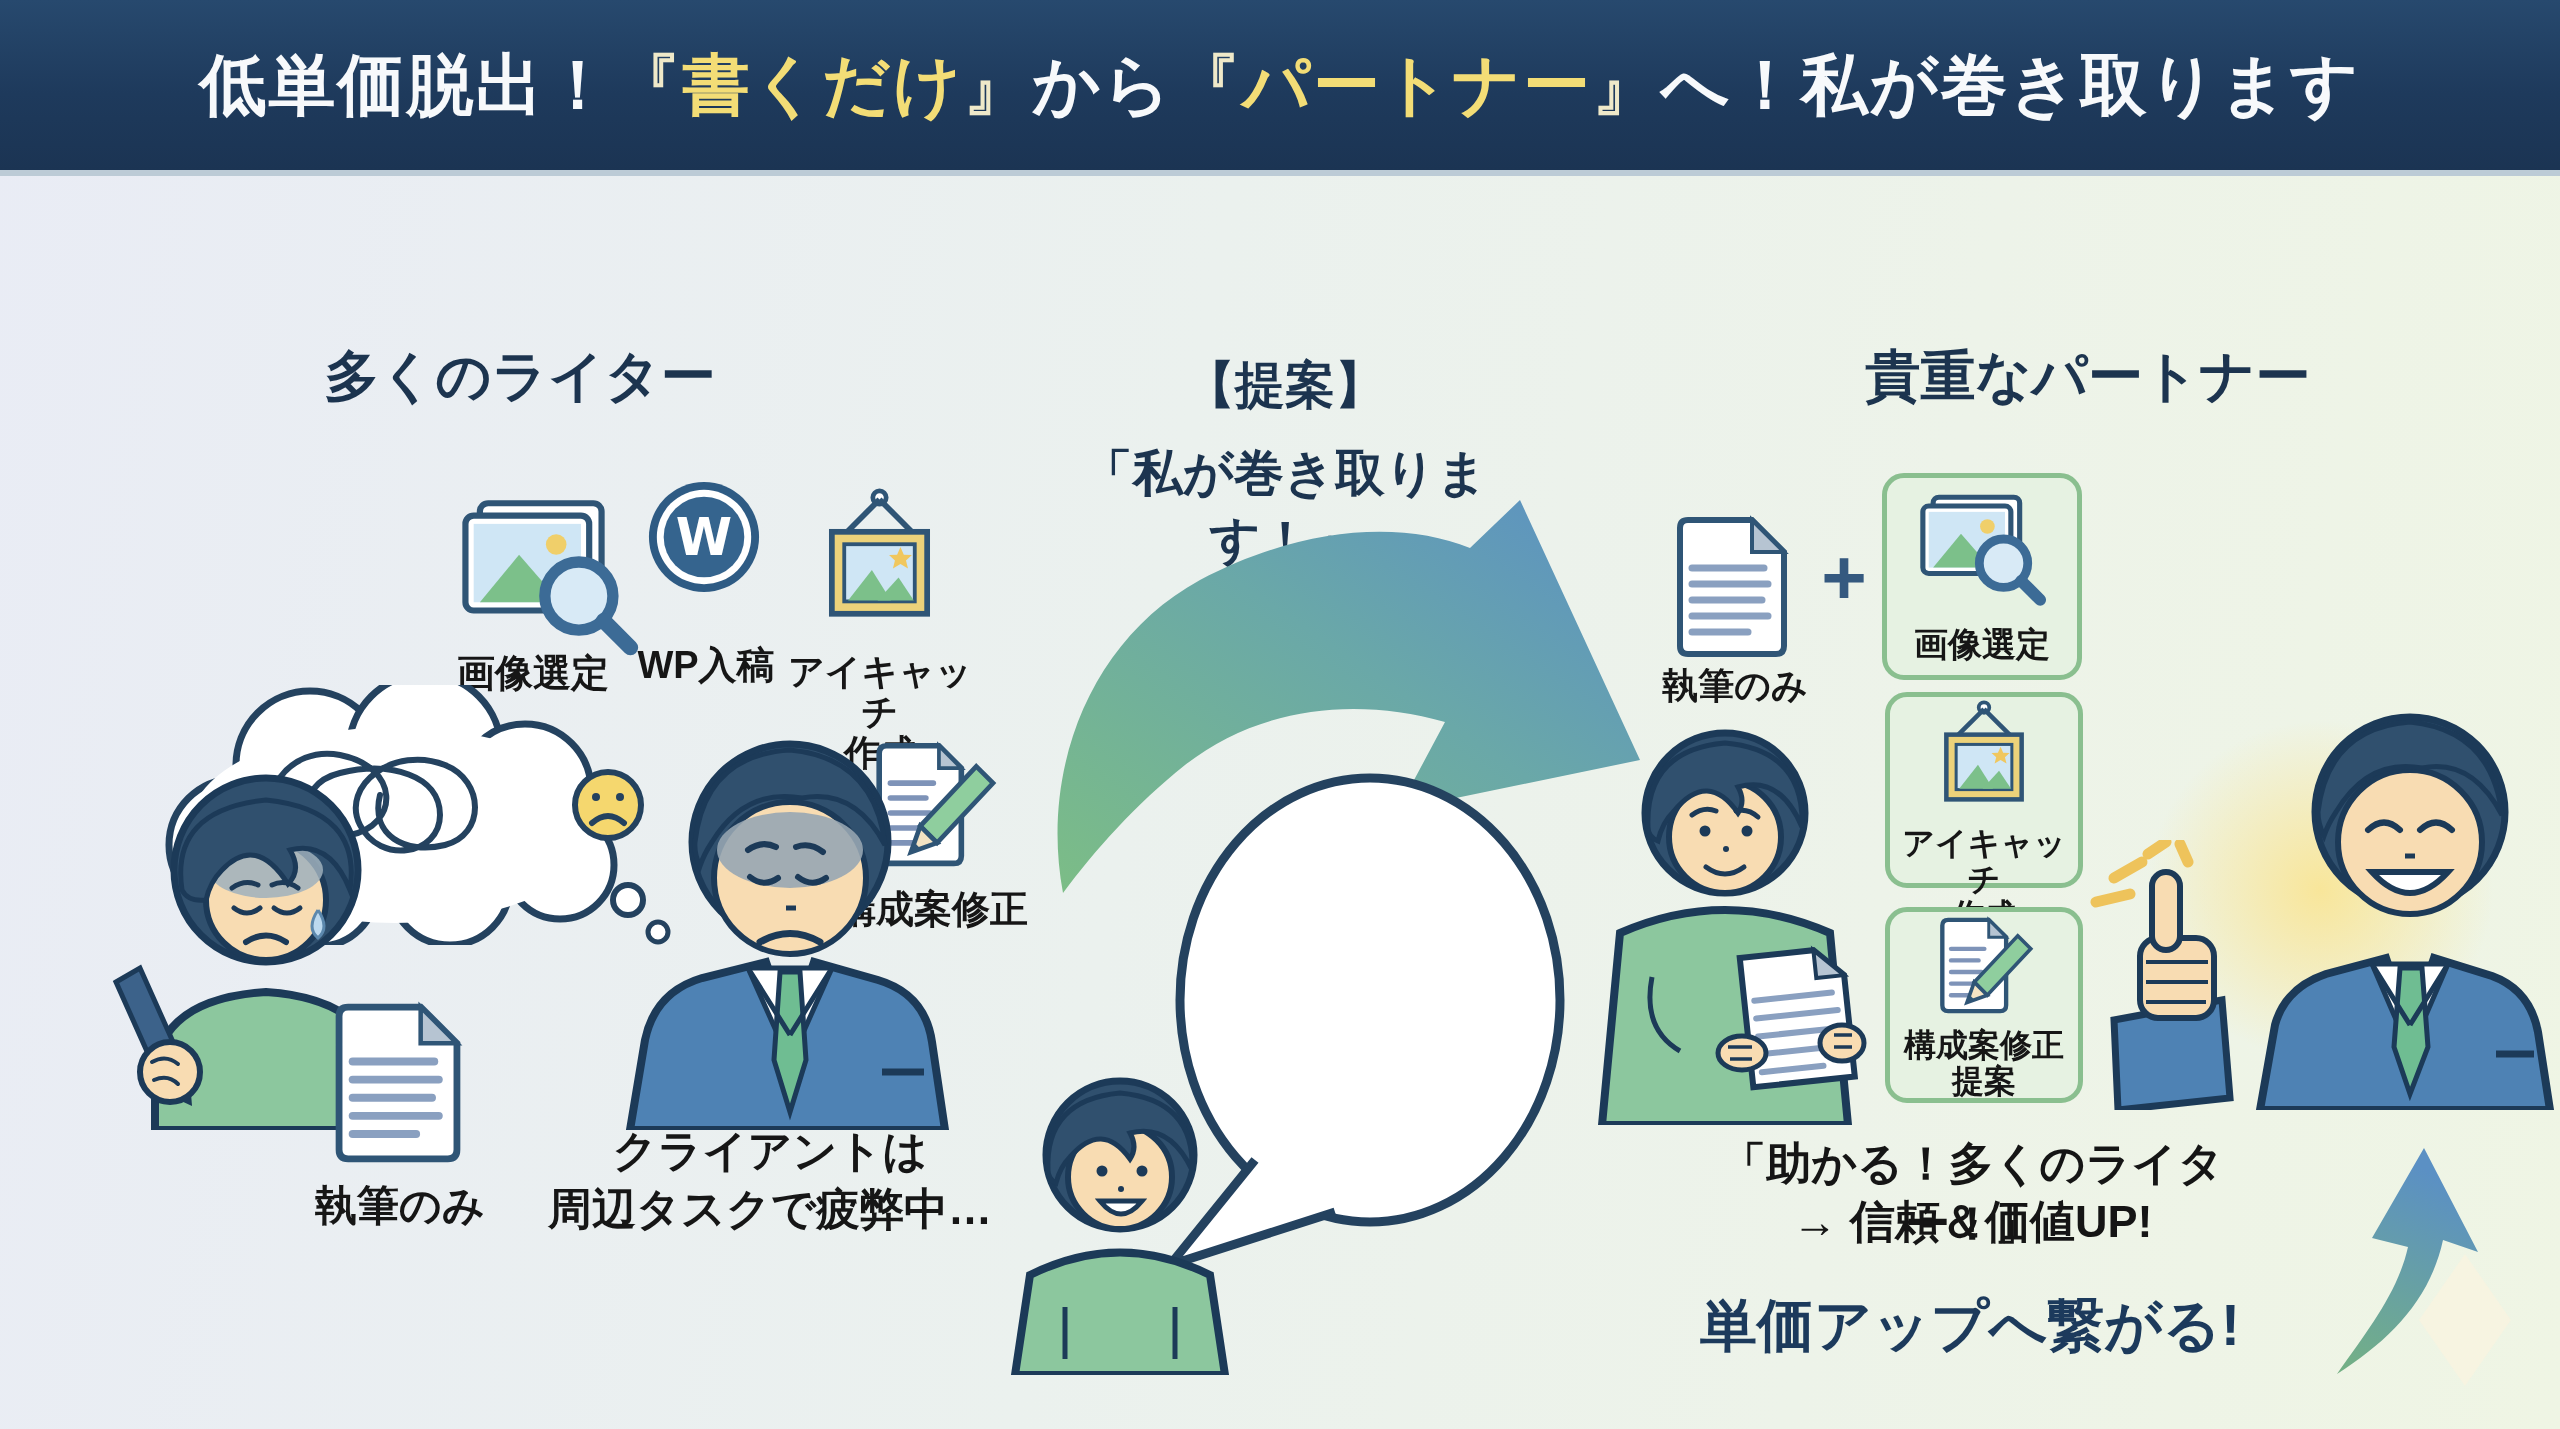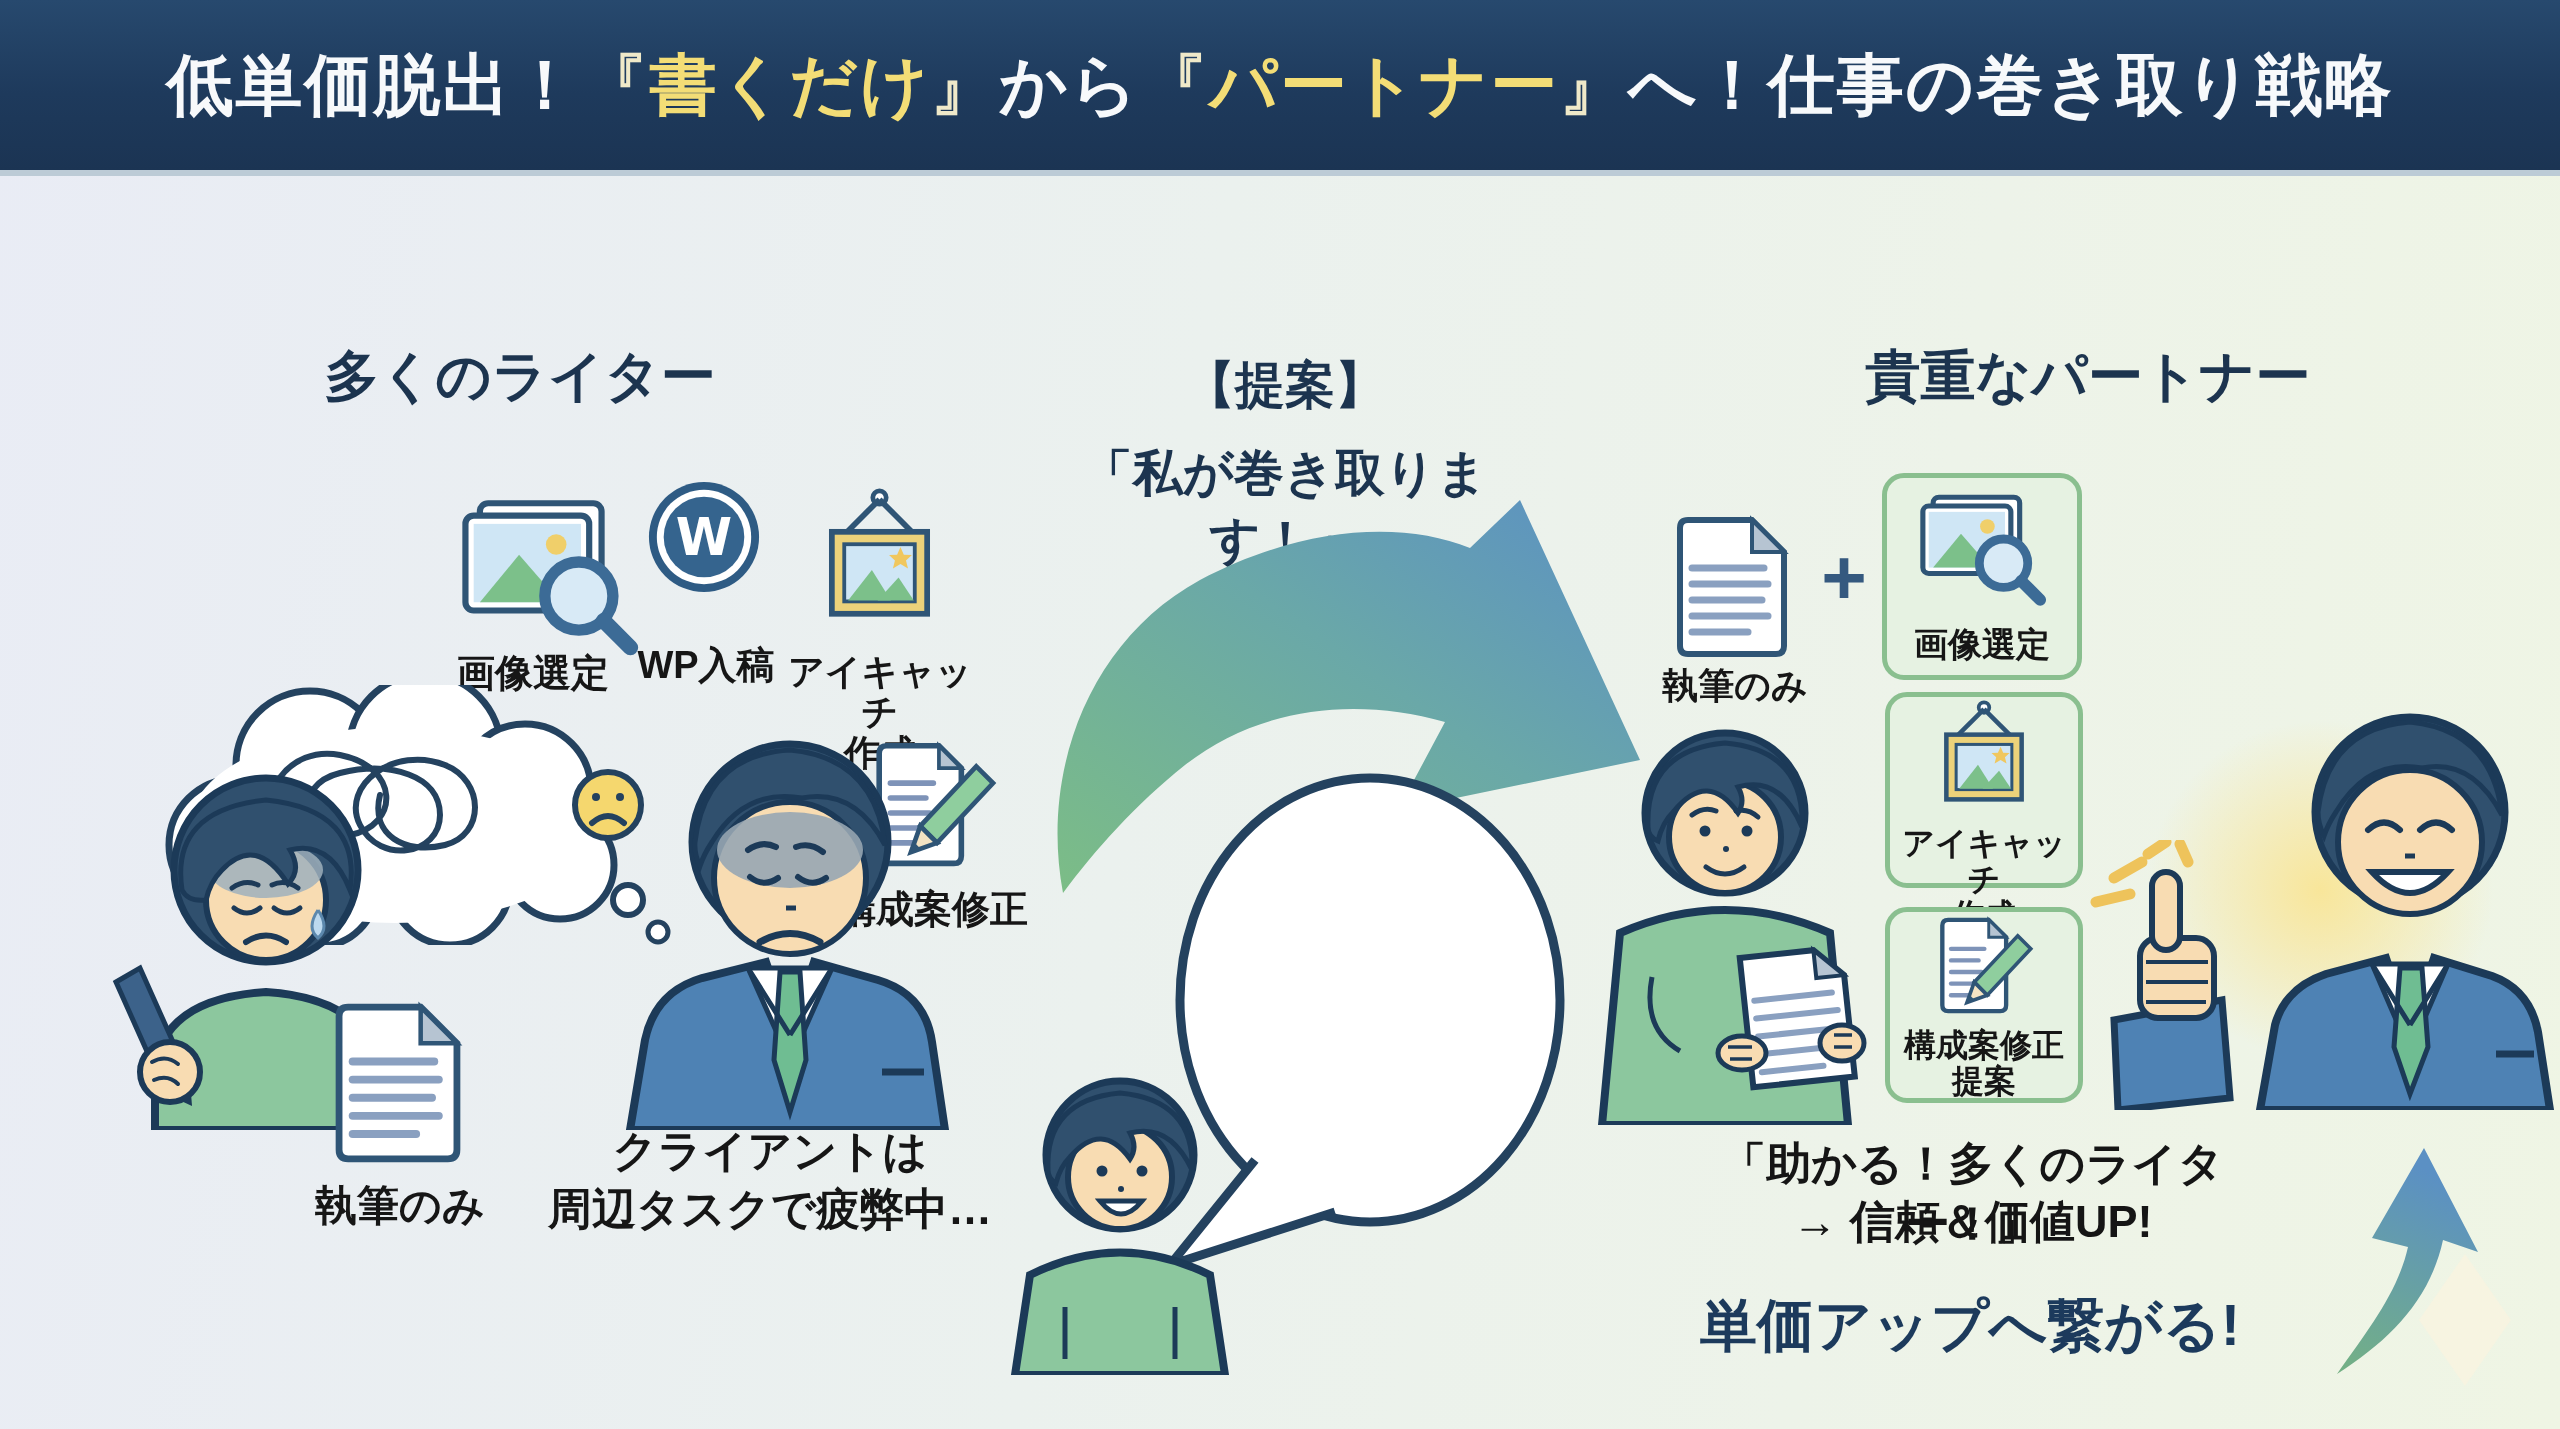--- a/index.html
+++ b/index.html
@@ -27,21 +27,21 @@
   
   .card{background:#e6f2e2;border:5px solid #8abf8f;border-radius:22px;box-sizing:border-box;}
   .glow{background:radial-gradient(closest-side,rgba(249,229,150,0.95),rgba(249,229,150,0) 72%);}
 </style>
 </head>
 <body>
 
 <div id="canvas">
 
   <div class="abs" id="titlebar">
-    <div id="title"><span>低単価脱出！</span><span class="br">『</span><span class="hl">書くだけ</span><span class="br">』</span><span>から</span><span class="br">『</span><span class="hl">パートナー</span><span class="br">』</span><span>へ！仕事の巻き取り戦略</span></div>
+    <div id="title"><span>低単価脱出！</span><span class="br">『</span><span class="hl">書くだけ</span><span class="br">』</span><span>から</span><span class="br">『</span><span class="hl">パートナー</span><span class="br">』</span><span>へ！私が巻き取ります</span></div>
   </div>
 
   <div class="abs txt h2 t-navy" style="left:240px;top:340px;width:560px;">多くのライター</div>
 
   <div class="abs txt t-navy" style="left:1060px;top:352px;width:450px;font-size:50px;">【提案】</div>
   <div class="abs txt t-navy" style="left:1020px;top:440px;width:530px;font-size:50px;">「私が巻き取ります！」</div>
 
   <div class="abs txt h2 t-navy" style="left:1808px;top:340px;width:560px;">貴重なパートナー</div>
 
   <svg class="abs" style="left:455px;top:495px;" width="190" height="165" viewBox="0 0 180 160">

